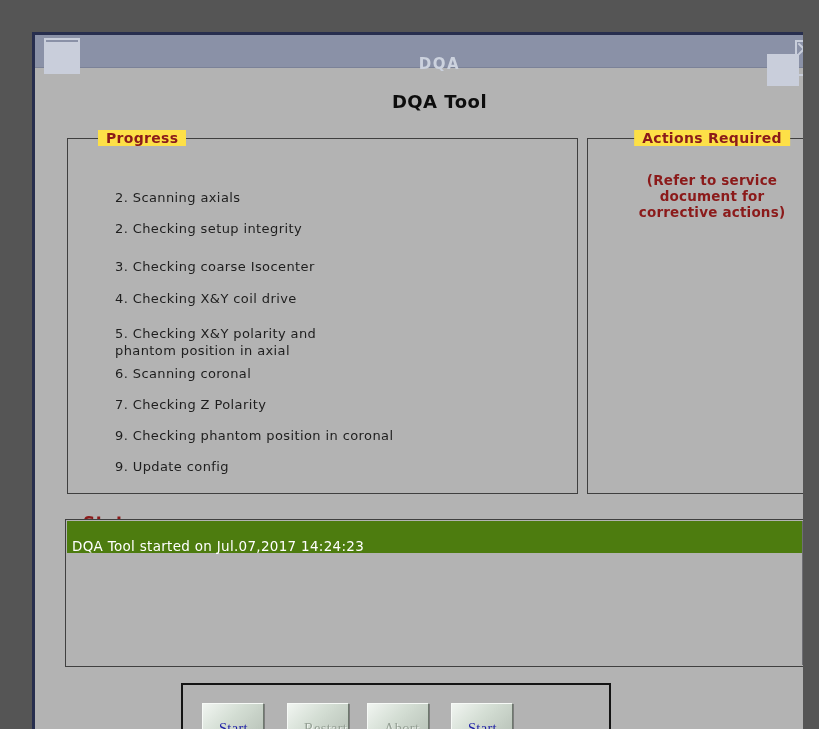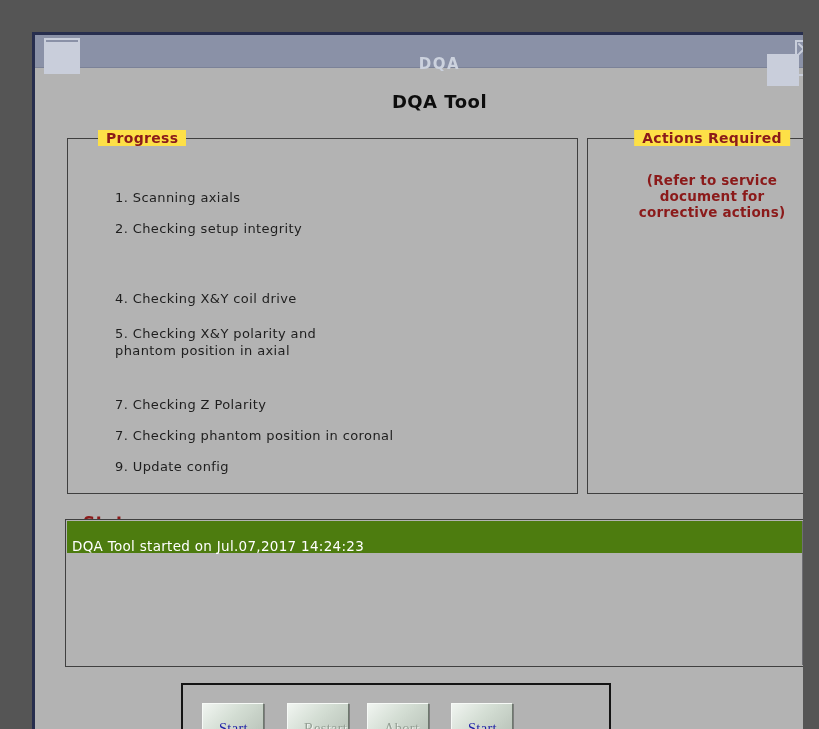--- a/index.html
+++ b/index.html
@@ -143,27 +143,29 @@
       <div class="win-controls">
         <div class="min-glyph"></div>
         <div class="close-glyph"></div>
       </div>
     </div>
 
     <div class="heading">DQA Tool</div>
 
     <div class="group progress-group">
       <span class="group-title">Progress</span>
-      <div class="step" style="top:34px">1. Scanning axials</div>
+      <div class="step" style="top:34px">2. Scanning axials</div>
       <div class="step" style="top:65px">2. Checking setup integrity</div>
+      <div class="step" style="top:103px">3. Checking coarse Isocenter</div>
       <div class="step" style="top:135px">4. Checking X&amp;Y coil drive</div>
       <div class="step" style="top:170px">5. Checking X&amp;Y polarity and
 phantom position in axial</div>
+      <div class="step" style="top:210px">6. Scanning coronal</div>
       <div class="step" style="top:241px">7. Checking Z Polarity</div>
-      <div class="step" style="top:272px">7. Checking phantom position in coronal</div>
+      <div class="step" style="top:272px">9. Checking phantom position in coronal</div>
       <div class="step" style="top:303px">9. Update config</div>
     </div>
 
     <div class="group actions-group">
       <span class="group-title">Actions Required</span>
       <div class="actions-note">(Refer to service document for
 corrective actions)</div>
     </div>
 
     <div class="status-label">Status</div>

